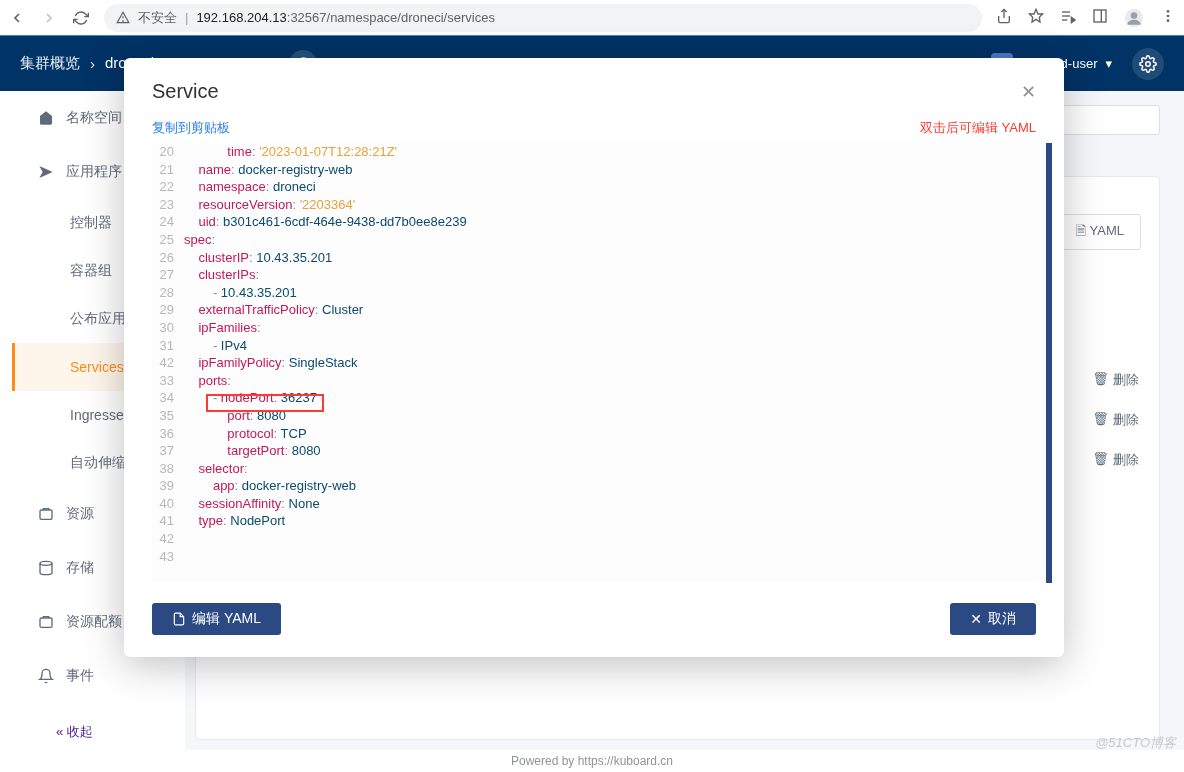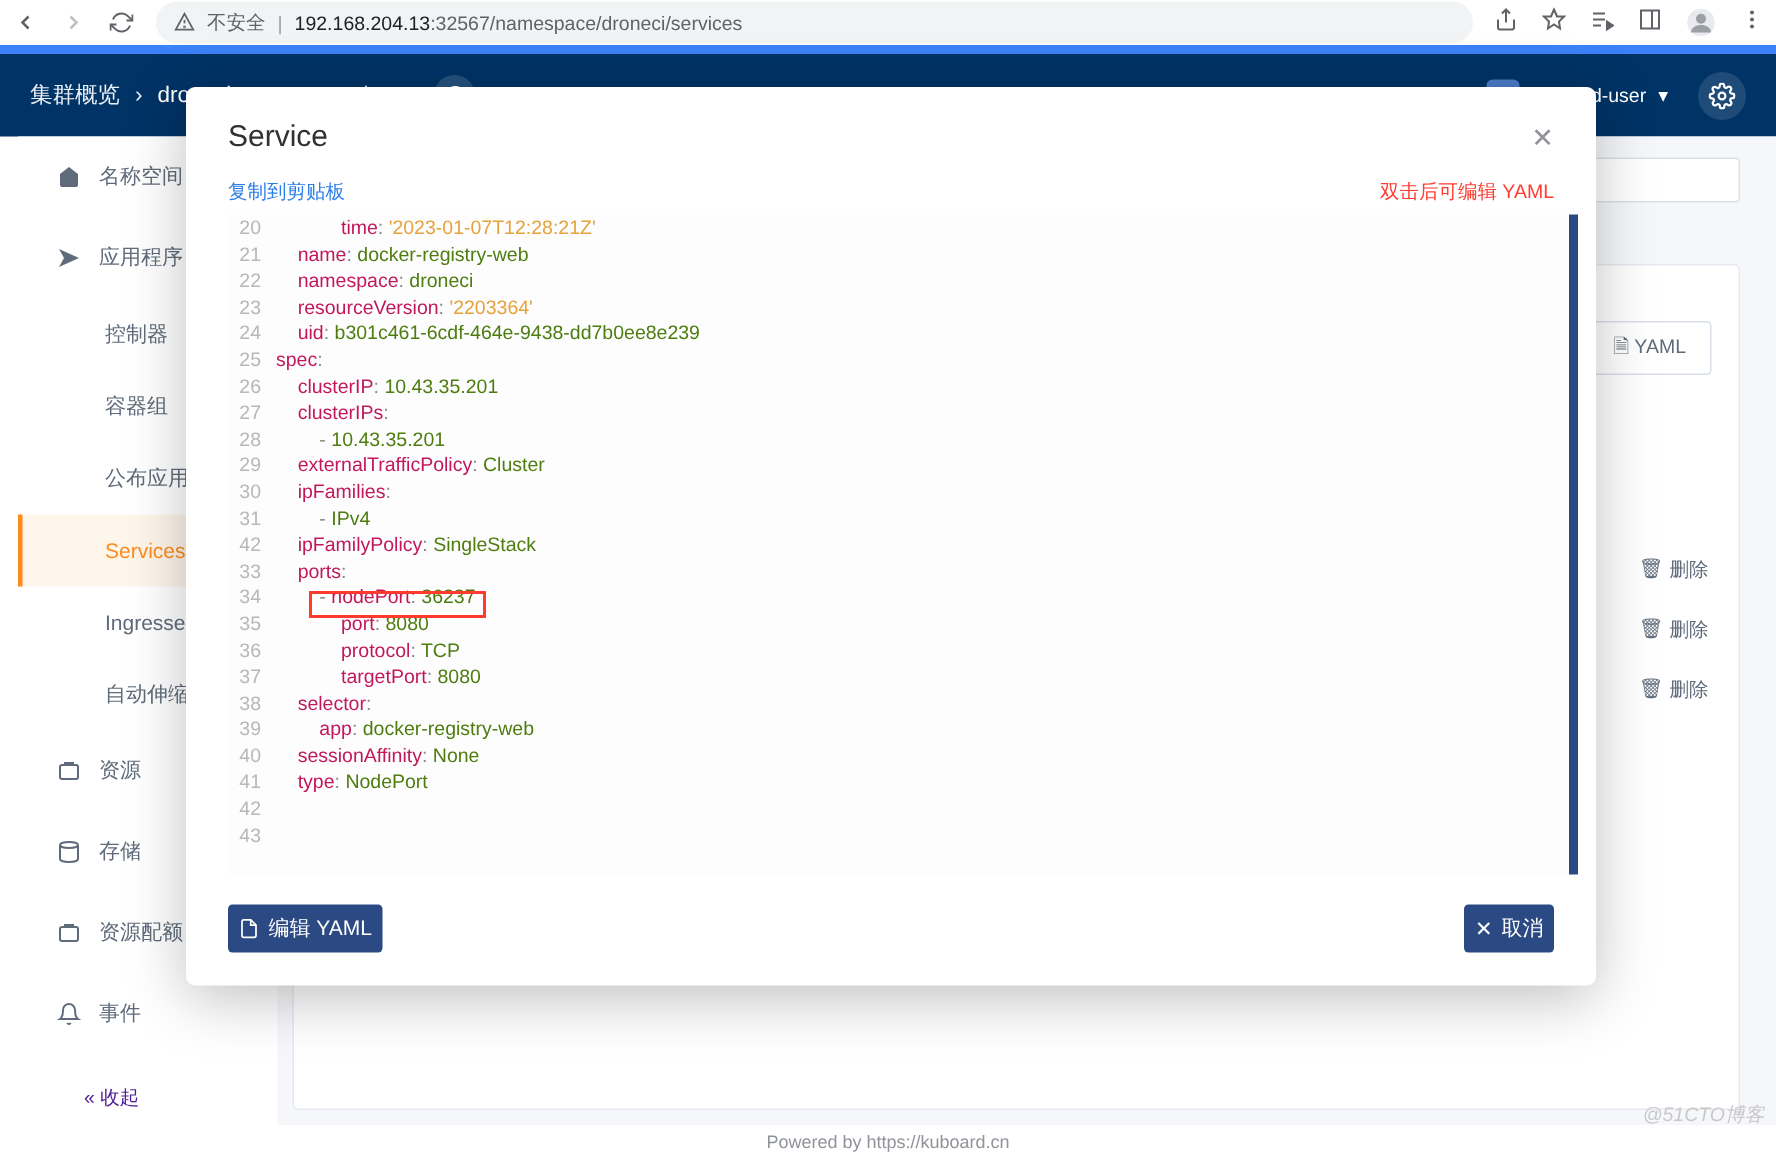--- a/index.html
+++ b/index.html
@@ -1,19 +1,19 @@
 <!DOCTYPE html>
 <html><head>
 <meta charset="utf-8">
 <style>
 * { margin: 0; padding: 0; box-sizing: border-box; font-family: -apple-system, "Helvetica Neue", Arial, sans-serif; }
 body { width: 1184px; height: 772px; overflow: hidden; background: #fff; }
 
 
-.browser-bar { height: 36px; display: flex; align-items: center; padding: 0 8px; gap: 14px; border-bottom: 6px solid #3b82f6; }
+.browser-bar { height: 36px; display: flex; align-items: center; padding: 0 8px; gap: 14px; border-bottom: 1px solid #3b82f6; }
 .nav-btn { width: 18px; height: 18px; color: #5f6368; display: flex; align-items: center; justify-content: center; cursor: pointer; }
 .addr-bar { flex: 1; height: 28px; background: #f1f3f4; border-radius: 14px; display: flex; align-items: center; padding: 0 12px; gap: 8px; font-size: 13px; color: #5f6368; }
 .addr-url { color: #202124; }
 .chrome-icons { display: flex; gap: 16px; color: #5f6368; }
 
 
 .page-header { height: 55px; background: #003366; display: flex; align-items: center; padding: 0 20px; color: #eaeef5; font-size: 15px; gap: 10px; position: relative; }
 .bc-link { color: #eaeef5; }
 .bc-link.active { color: #fff; font-weight: 500; }
 .header-right { margin-left: auto; display: flex; align-items: center; gap: 20px; font-size: 13px; color: #c8d3e6; }
@@ -44,25 +44,25 @@
 .copy-link { color: #2b7de9; cursor: pointer; }
 .edit-hint { color: #ff3b30; }
 
 .code-area { margin: 0 12px 0 28px; height: 440px; background: #fdfdfd; border-right: 6px solid #2b4a84; overflow: hidden; position: relative; }
 .code-line { display: flex; font-family: Consolas, Monaco, monospace; font-size: 13px; line-height: 17.6px; }
 .lineno { width: 32px; text-align: right; color: #b8b8b8; padding-right: 10px; user-select: none; }
 .code-text { white-space: pre; }
 .t-key { color: #c2185b; }
 .t-str { color: #e6a23c; }
 .t-punct { color: #888; }
-.t-val { color: #4d7c0f; }
+.t-val { color: #0c4a6e; }
 .highlight-box { position: absolute; left: 54px; top: 251px; width: 118px; height: 18px; border: 2px solid #ff3b30; pointer-events: none; }
 
 .modal-footer { padding: 20px 28px 22px; display: flex; justify-content: space-between; }
-.btn { padding: 7px 7px; border-radius: 3px; font-size: 14px; cursor: pointer; display: inline-flex; align-items: center; gap: 6px; border: none; }
+.btn { padding: 7px 20px; border-radius: 3px; font-size: 14px; cursor: pointer; display: inline-flex; align-items: center; gap: 6px; border: none; }
 .btn-primary { background: #2b4a84; color: #fff; }
 
 .footer { position: absolute; bottom: 0; left: 0; right: 0; height: 22px; display: flex; align-items: center; justify-content: center; font-size: 12px; color: #909399; background: #fff; }
 .watermark { position: absolute; right: 8px; bottom: 20px; font-size: 13px; color: #c8c8c8; font-style: italic; }
 
 svg { display: block; }
 </style>
 </head>
 <body>
 

